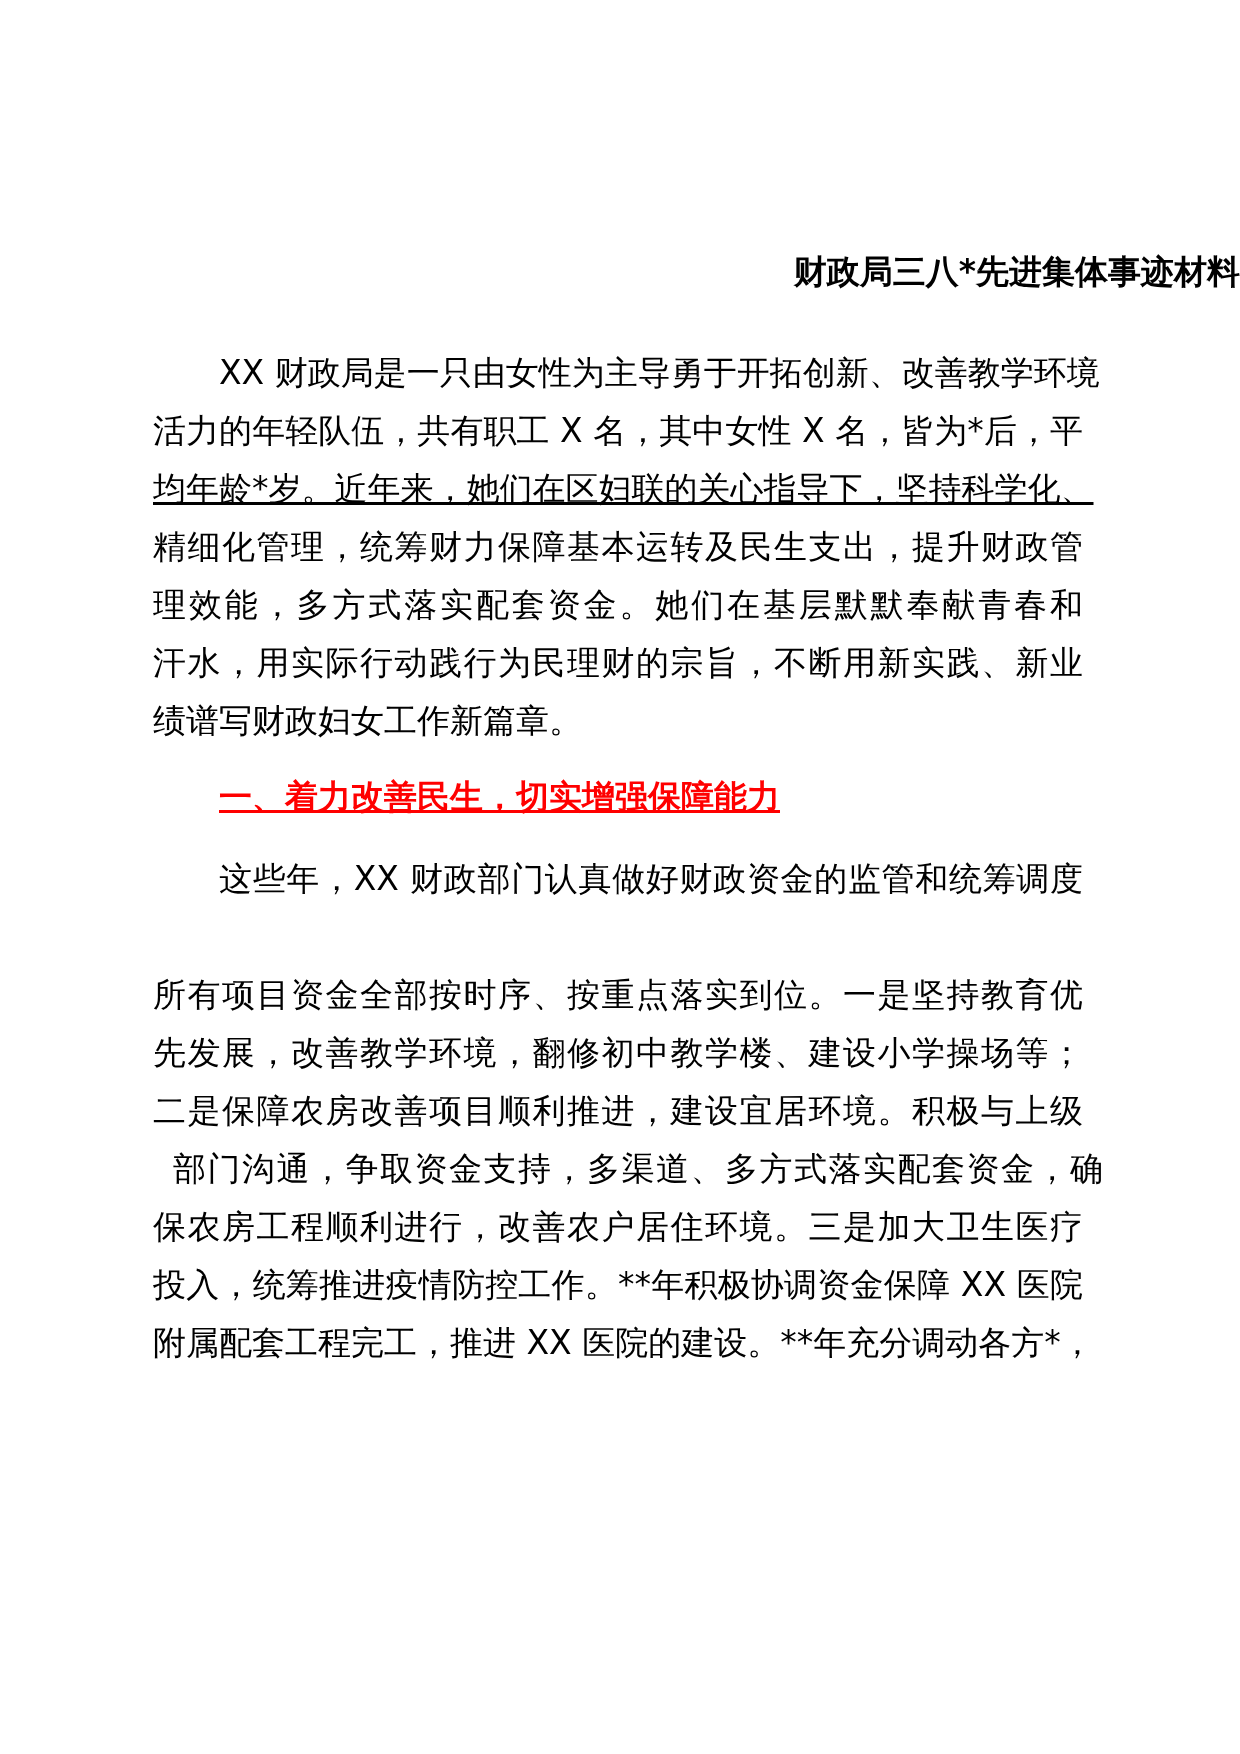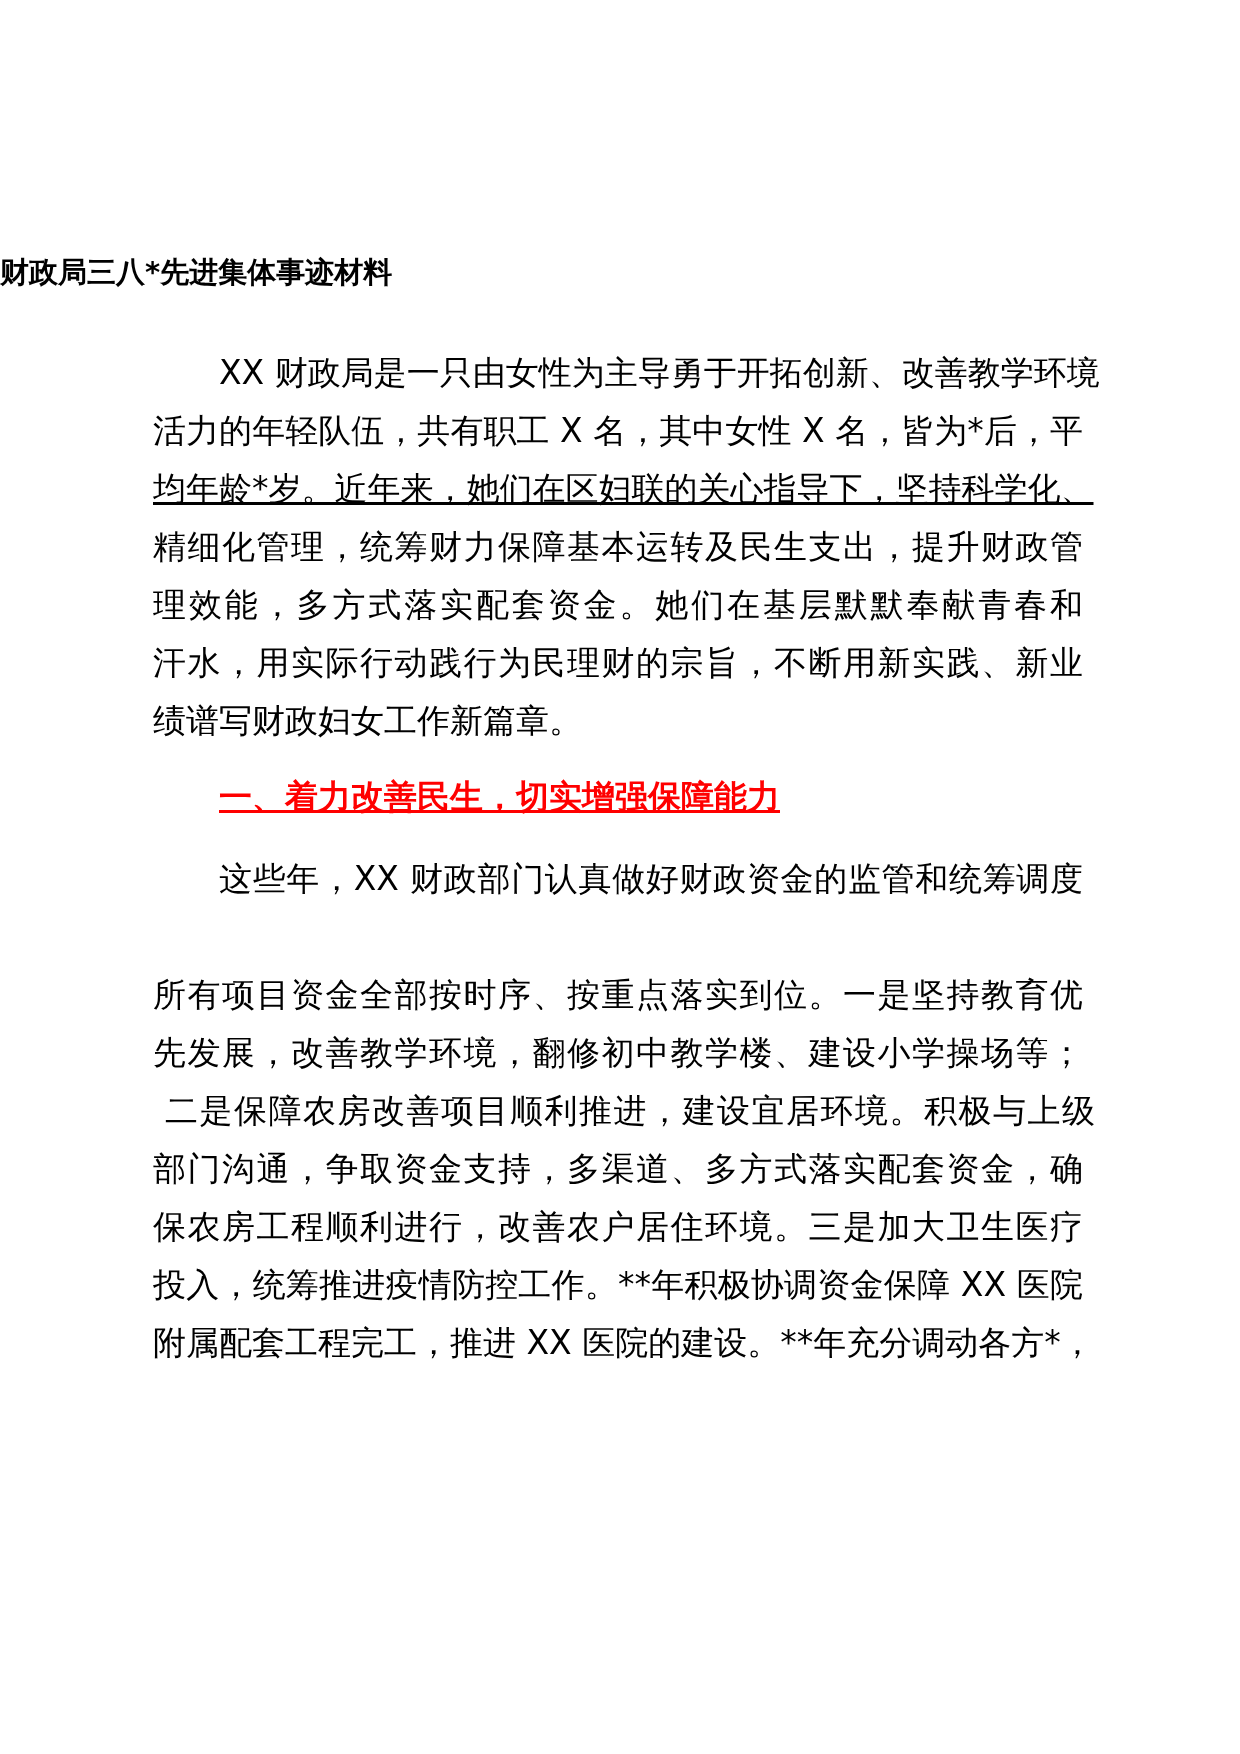--- a/index.html
+++ b/index.html
@@ -20,22 +20,22 @@
       left: 0; top: 0;
       width: 1240px;
       height: 1754px;
       background: #ffffff;
     }
     .title {
       position: absolute;
       left: 0;
       top: 240px;
       width: 1240px;
-      text-align: left;
-      font-size: 29px;
+      text-align: right;
+      font-size: 33px;
       font-weight: bold;
       line-height: 64px;
       letter-spacing: 0px;
       margin: 0;
     }
     .line {
       position: absolute;
       left: 153px;
       width: 930px;
       font-size: 33px;
@@ -74,19 +74,19 @@
   <p class="line" style="top:525px;">精细化管理，统筹财力保障基本运转及民生支出，提升财政管</p>
   <p class="line" style="top:583px;">理效能，多方式落实配套资金。她们在基层默默奉献青春和</p>
   <p class="line" style="top:641px;">汗水，用实际行动践行为民理财的宗旨，不断用新实践、新业</p>
   <p class="line last" style="top:699px;">绩谱写财政妇女工作新篇章。</p>
 
   <h2 class="heading" style="top:775px; color:#ff0000;text-decoration:underline;">一、着力改善民生，切实增强保障能力</h2>
 
   <p class="line indent" style="top:857px;">这些年，XX 财政部门认真做好财政资金的监管和统筹调度</p>
   <p class="line" style="top:973px;">所有项目资金全部按时序、按重点落实到位。一是坚持教育优</p>
   <p class="line" style="top:1031px;">先发展，改善教学环境，翻修初中教学楼、建设小学操场等；</p>
-  <p class="line" style="top:1089px;margin-left:12px;">二是保障农房改善项目顺利推进，建设宜居环境。积极与上级</p>
-  <p class="line" style="top:1147px;">部门沟通，争取资金支持，多渠道、多方式落实配套资金，确</p>
+  <p class="line" style="top:1089px;">二是保障农房改善项目顺利推进，建设宜居环境。积极与上级</p>
+  <p class="line" style="top:1147px;margin-left:20px;">部门沟通，争取资金支持，多渠道、多方式落实配套资金，确</p>
   <p class="line" style="top:1205px;">保农房工程顺利进行，改善农户居住环境。三是加大卫生医疗</p>
   <p class="line" style="top:1263px;">投入，统筹推进疫情防控工作。**年积极协调资金保障 XX 医院</p>
   <p class="line" style="top:1321px;">附属配套工程完工，推进 XX 医院的建设。**年充分调动各方*，</p>
 
 </div>
 
 </body></html>

